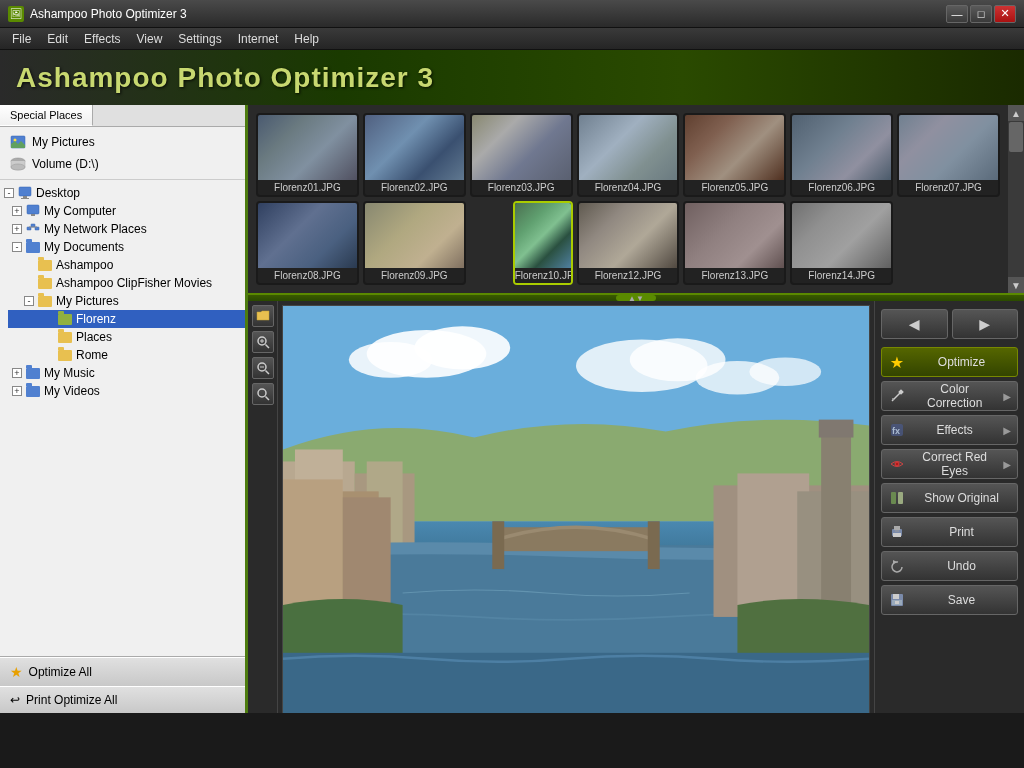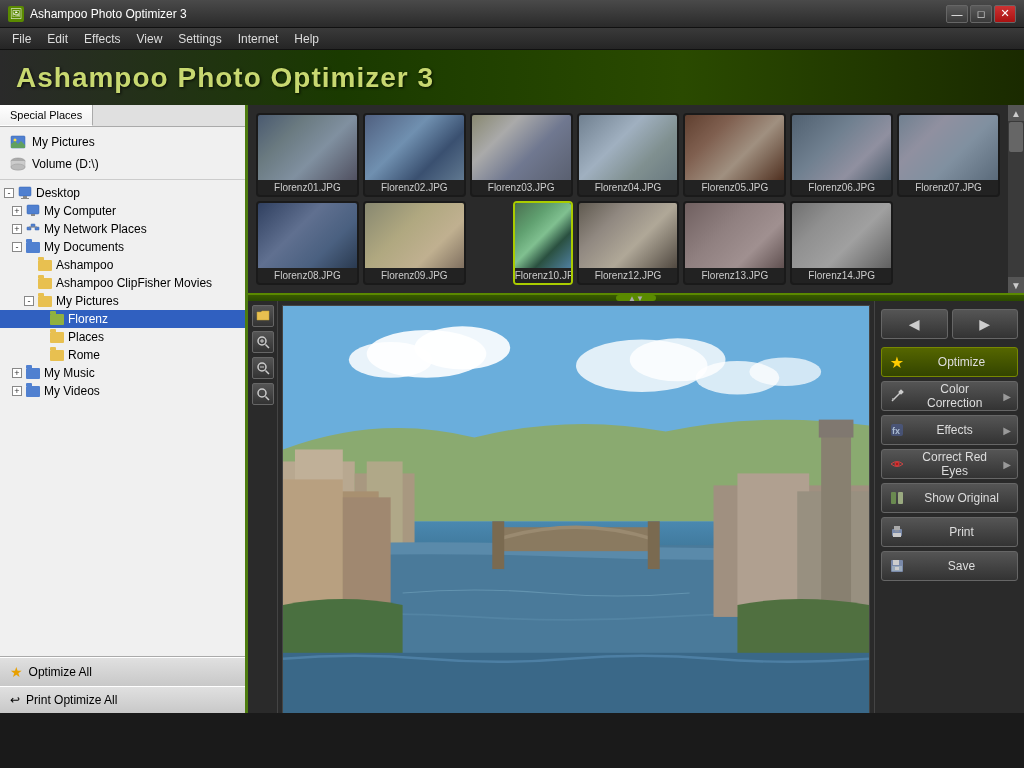--- a/index.html
+++ b/index.html
@@ -35,21 +35,21 @@
 
     #special-places { padding: 4px 0; border-bottom: 1px solid #ccc; }
     .sp-item { display: flex; align-items: center; gap: 6px; padding: 3px 10px; cursor: pointer; font-size: 12px; }
     .sp-icon { width: 16px; height: 16px; flex-shrink: 0; }
 
     #folder-tree { flex: 1; overflow-y: auto; padding: 4px 0; }
     .tree-item { display: flex; align-items: center; gap: 4px; padding: 2px 4px; cursor: pointer; font-size: 12px; white-space: nowrap; }
     .tree-item.selected { background: #3060c0; color: #fff; }
     .tree-indent { padding-left: 12px; }
     .tree-indent2 { padding-left: 24px; }
-    .tree-indent3 { padding-left: 36px; }
+    .tree-indent3 { padding-left: 36px; margin-left: 8px; }
     .expand-btn { width: 10px; height: 10px; border: 1px solid #888; background: #fff; display: flex; align-items: center; justify-content: center; font-size: 9px; color: #333; flex-shrink: 0; cursor: pointer; }
     .folder-icon { width: 14px; height: 11px; background: #e8c050; border-radius: 1px; position: relative; flex-shrink: 0; }
     .folder-icon::before { content: ''; position: absolute; top: -3px; left: 0; width: 6px; height: 3px; background: #e8c050; border-radius: 1px 1px 0 0; }
     .folder-icon-blue { background: #5080d0; }
     .folder-icon-blue::before { background: #5080d0; }
     .folder-icon-highlight { background: #90b040; }
     .folder-icon-highlight::before { background: #90b040; }
 
     
     #sidebar-bottom { border-top: 1px solid #aaa; }
@@ -509,20 +509,29 @@
             <svg width="14" height="14" viewBox="0 0 14 14">
               <rect x="2" y="4" width="10" height="7" rx="1" fill="#7a8aaa"></rect>
               <rect x="4" y="1" width="6" height="4" fill="#aaa"></rect>
               <rect x="3" y="8" width="8" height="4" fill="#ccc"></rect>
               <rect x="5" y="5.5" width="4" height="1" fill="#9a9a9a"></rect>
             </svg>
           </div>
           <span class="btn-label">Print</span>
         </div>
 
+        <div class="action-btn">
+          <div class="btn-icon">
+            <svg width="14" height="14" viewBox="0 0 14 14">
+              <path d="M8 3 A5 5 0 1 0 12 8" fill="none" stroke="#aaa" stroke-width="1.5"></path>
+              <polygon points="3,1 3,5 7,3" fill="#aaa"></polygon>
+            </svg>
+          </div>
+          <span class="btn-label">Undo</span>
+        </div>
 
         <div class="action-btn">
           <div class="btn-icon">
             <svg width="14" height="14" viewBox="0 0 14 14">
               <rect x="1" y="1" width="12" height="12" rx="1" fill="#7a8aaa"></rect>
               <rect x="3" y="1" width="6" height="5" fill="#ccc"></rect>
               <rect x="2" y="7" width="10" height="5" fill="#9aaabb"></rect>
               <rect x="5" y="8" width="4" height="3" fill="#ccc"></rect>
             </svg>
           </div>

